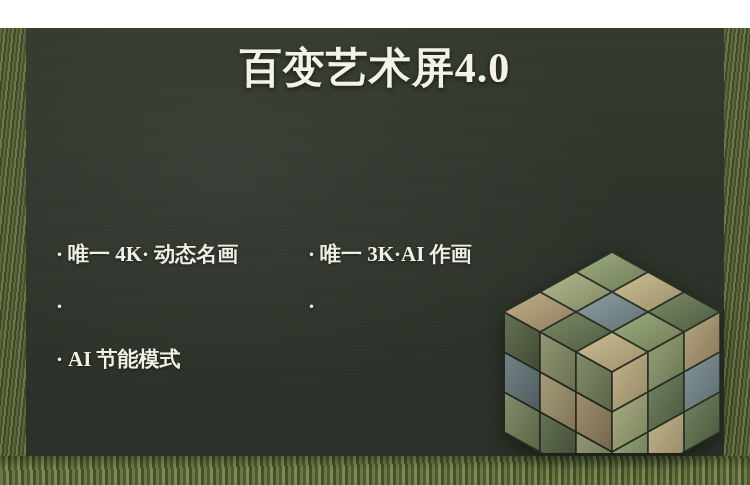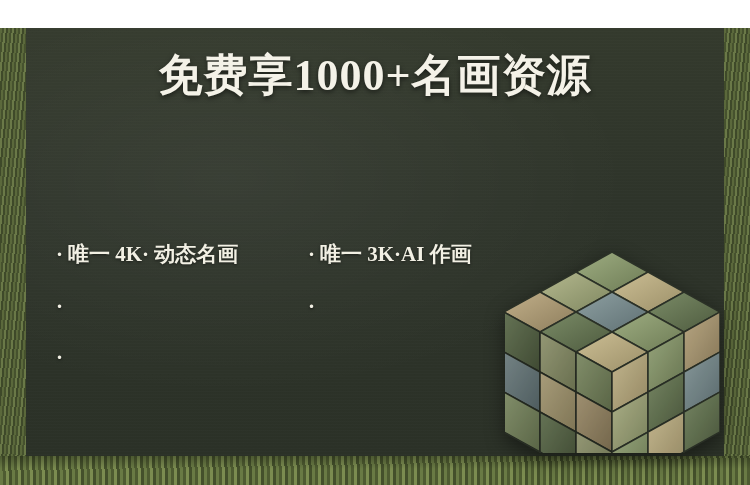--- a/index.html
+++ b/index.html
@@ -141,34 +141,35 @@
 
   <div class="top-bar"></div>
 
   <div class="board"></div>
 
   <div class="grass-left"></div>
   <div class="grass-right"></div>
   <div class="grass-bottom"></div>
 
   <div class="headline">
-    <span class="line2">免费享1000+名画资源</span>
+    <span class="line1">百变艺术屏4.0</span>
   </div>
 
   <div class="features">
     <div class="feat-col col-a">
       <div class="feat">
         <span class="bullet">·</span>
         <span>唯一 4K· 动态名画</span>
       </div>
       <div class="feat">
         <span class="bullet">·</span>
       </div>
       <div class="feat">
         <span class="bullet">·</span>
+        <span>AI 节能模式</span>
       </div>
     </div>
     <div class="feat-col col-b">
       <div class="feat">
         <span class="bullet">·</span>
         <span>唯一 3K·AI 作画</span>
       </div>
       <div class="feat">
         <span class="bullet">·</span>
       </div>

